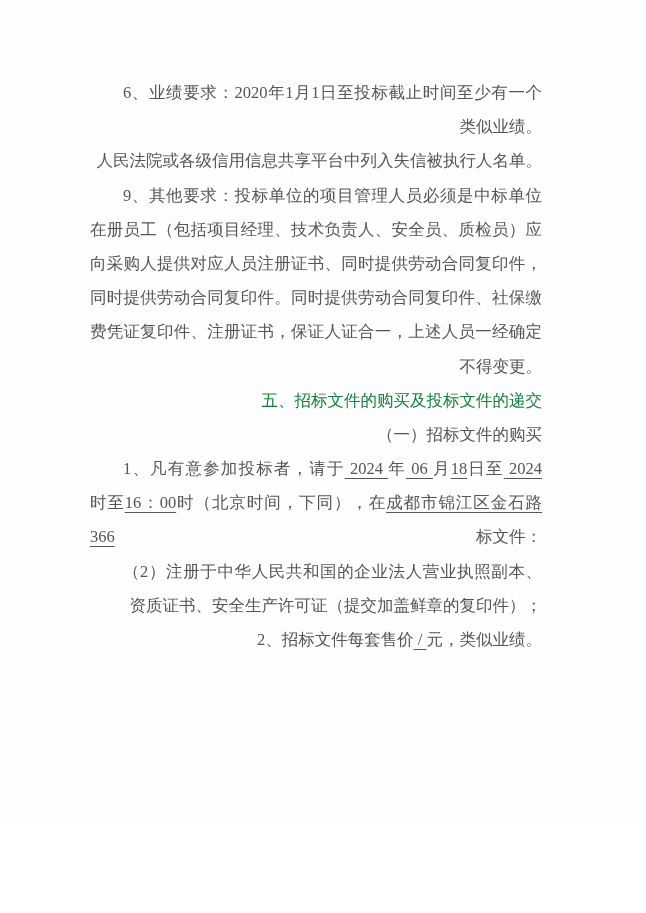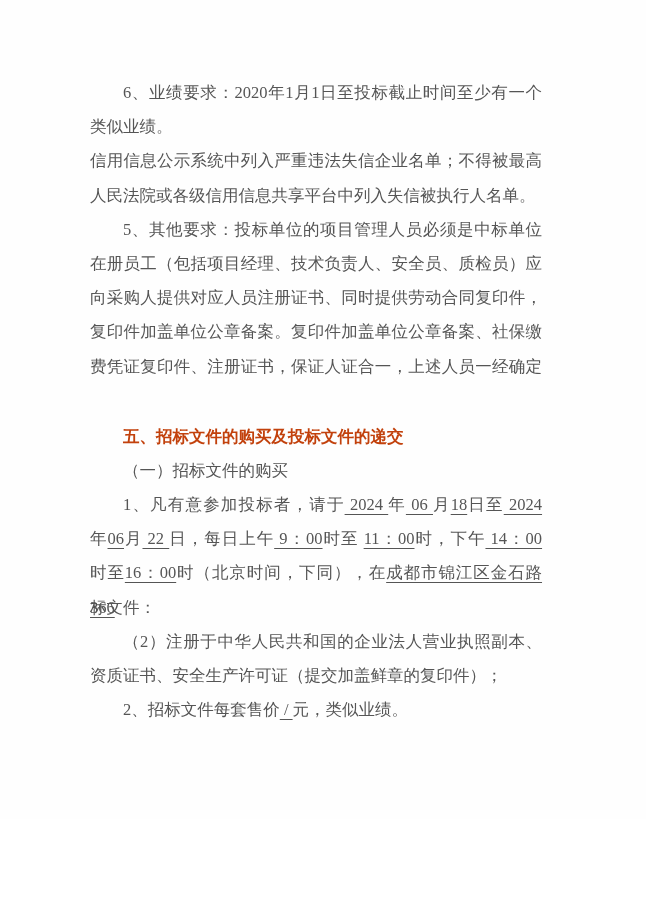--- a/index.html
+++ b/index.html
@@ -19,34 +19,33 @@
     position: absolute;
     left: 90px;
     top: 76px;
     width: 452px;
     color: #555555;
     font-size: 16.5px;
   }
   .line {
     height: 34.2px;
     line-height: 34.2px;
-    text-align: left;
+    text-align: right;
     white-space: pre-wrap;
   }
   .line.fill {
     text-align: justify;
     text-align-last: justify;
   }
   .line.indent {
     text-indent: 33px;
   }
   .line.bold {
-    font-weight: bold;
-    color: #c2410c;
-    margin-top: 36px;
+    font-weight: normal;
+    color: #15803d;
   }
   .u {
     text-decoration: underline;
     text-underline-offset: 4px;
     text-decoration-thickness: 1px;
     margin-top: 6px;
   }
   .footer {
     position: absolute;
     top: 847px;
@@ -58,31 +57,30 @@
     color: #5a5a5a;
   }
 </style>
 </head>
 <body>
 
 <div class="page">
   <div class="content">
       <div class="line indent fill"><span class="">6、业绩要求：2020年1月1日至投标截止时间至少有一个</span></div>
       <div class="line"><span class="">类似业绩。</span></div>
-      <div class="line fill"><span class="">信用信息公示系统中列入严重违法失信企业名单；不得被最高</span></div>
       <div class="line"><span class="">人民法院或各级信用信息共享平台中列入失信被执行人名单。</span></div>
-      <div class="line indent fill"><span class="">5、其他要求：投标单位的项目管理人员必须是中标单位</span></div>
+      <div class="line indent fill"><span class="">9、其他要求：投标单位的项目管理人员必须是中标单位</span></div>
       <div class="line fill"><span class="">在册员工（包括项目经理、技术负责人、安全员、质检员）应</span></div>
       <div class="line fill"><span class="">向采购人提供对应人员注册证书、同时提供劳动合同复印件，</span></div>
-      <div class="line fill"><span class="">复印件加盖单位公章备案。复印件加盖单位公章备案、社保缴</span></div>
+      <div class="line fill"><span class="">同时提供劳动合同复印件。同时提供劳动合同复印件、社保缴</span></div>
       <div class="line fill"><span class="">费凭证复印件、注册证书，保证人证合一，上述人员一经确定</span></div>
+      <div class="line"><span class="">不得变更。</span></div>
       <div class="line indent bold"><span class="">五、招标文件的购买及投标文件的递交</span></div>
       <div class="line indent"><span class="">（一）招标文件的购买</span></div>
       <div class="line indent fill"><span class="">1、凡有意参加投标者，请于</span><span class="u"> 2024 </span><span class="">年</span><span class="u"> 06 </span><span class="">月</span><span class="u">18</span><span class="">日至</span><span class="u"> 2024</span></div>
-      <div class="line fill"><span class="">年</span><span class="u">06</span><span class="">月</span><span class="u"> 22 </span><span class="">日，每日上午</span><span class="u"> 9：00</span><span class="">时至 </span><span class="u">11：00</span><span class="">时，下午</span><span class="u"> 14：00</span></div>
       <div class="line fill"><span class="">时至</span><span class="u">16：00</span><span class="">时（北京时间，下同），在</span><span class="u">成都市锦江区金石路366</span></div>
       <div class="line"><span class="">标文件：</span></div>
       <div class="line indent fill"><span class="">（2）注册于中华人民共和国的企业法人营业执照副本、</span></div>
       <div class="line"><span class="">资质证书、安全生产许可证（提交加盖鲜章的复印件）；</span></div>
       <div class="line indent"><span class="">2、招标文件每套售价</span><span class="u"> / </span><span class="">元，类似业绩。</span></div>
     </div>
   <div class="footer">第 3 页 共 4 页</div>
 </div>
 
 </body></html>

